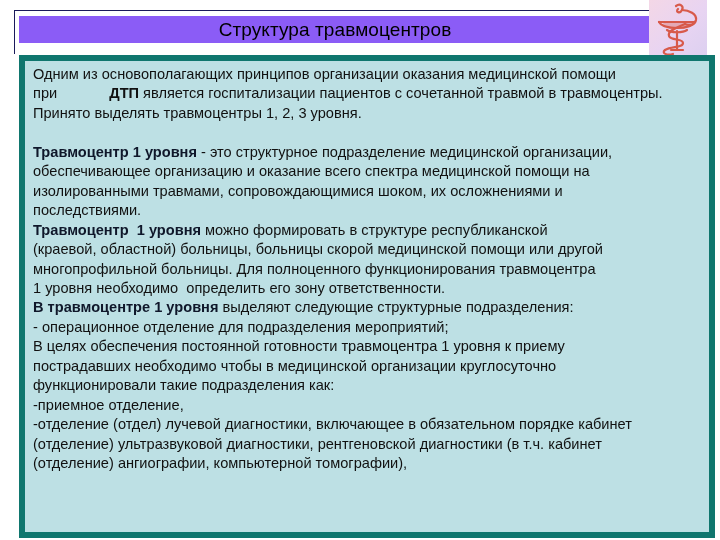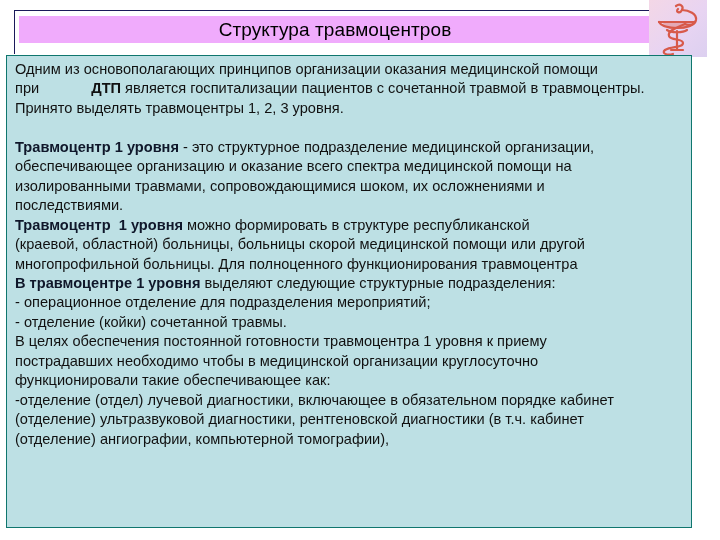--- a/index.html
+++ b/index.html
@@ -29,21 +29,21 @@
       width: 1px;
       height: 44px;
       background: #1a1a5a;
     }
     .title-band {
       position: absolute;
       left: 19px;
       top: 16px;
       width: 632px;
       height: 27px;
-      background: #f0abfc;
+      background: #8b5cf6;
       display: flex;
       align-items: center;
       justify-content: center;
     }
     .title-text {
       font-size: 19px;
       color: #000000;
       letter-spacing: 0.1px;
     }
     .logo {
@@ -54,26 +54,26 @@
       height: 57px;
       background: linear-gradient(135deg, #f4d7e6 0%, #e8d4f2 55%, #dcd0f0 100%);
     }
     .logo svg {
       width: 100%;
       height: 100%;
       display: block;
     }
     .content-box {
       position: absolute;
-      left: 6px;
+      left: 19px;
       top: 55px;
       width: 684px;
       height: 471px;
       background: #bde0e4;
-      border: 1px solid #0f766e;
+      border: 6px solid #0f766e;
       box-sizing: content-box;
     }
     .content-inner {
       position: absolute;
       left: 8px;
       top: 4px;
       right: 6px;
       font-size: 14.6px;
       line-height: 19.45px;
       color: #111111;
@@ -137,26 +137,27 @@
     <span class="blank"></span>
 
     <span class="line"><span class="hl">Травмоцентр 1 уровня</span><span> - это структурное подразделение медицинской организации,</span></span>
     <span class="line">обеспечивающее организацию и оказание всего спектра медицинской помощи на</span>
     <span class="line">изолированными травмами, сопровождающимися шоком, их осложнениями и</span>
     <span class="line">последствиями.</span>
 
     <span class="line"><span class="hl" style="white-space:pre">Травмоцентр  1 уровня</span><span> можно формировать в структуре республиканской</span></span>
     <span class="line">(краевой, областной) больницы, больницы скорой медицинской помощи или другой</span>
     <span class="line">многопрофильной больницы. Для полноценного функционирования травмоцентра</span>
+    <span class="line" style="white-space:pre">1 уровня необходимо  определить его зону ответственности.</span>
 
     <span class="line"><span class="hl">В травмоцентре 1 уровня</span><span> выделяют следующие структурные подразделения:</span></span>
     <span class="line">- операционное отделение для подразделения мероприятий;</span>
-    <span class="line">- отделение (койки) сочетанной травмы.</span>
 
     <span class="line">В целях обеспечения постоянной готовности травмоцентра 1 уровня к приему</span>
     <span class="line">пострадавших необходимо чтобы в медицинской организации круглосуточно</span>
-    <span class="line">функционировали такие обеспечивающее как:</span>
+    <span class="line">функционировали такие подразделения как:</span>
+    <span class="line">-приемное отделение,</span>
     <span class="line">-отделение (отдел) лучевой диагностики, включающее в обязательном порядке кабинет</span>
     <span class="line">(отделение) ультразвуковой диагностики, рентгеновской диагностики (в т.ч. кабинет</span>
     <span class="line">(отделение) ангиографии, компьютерной томографии),</span>
 
   </div>
 </div>
 
 </body></html>

